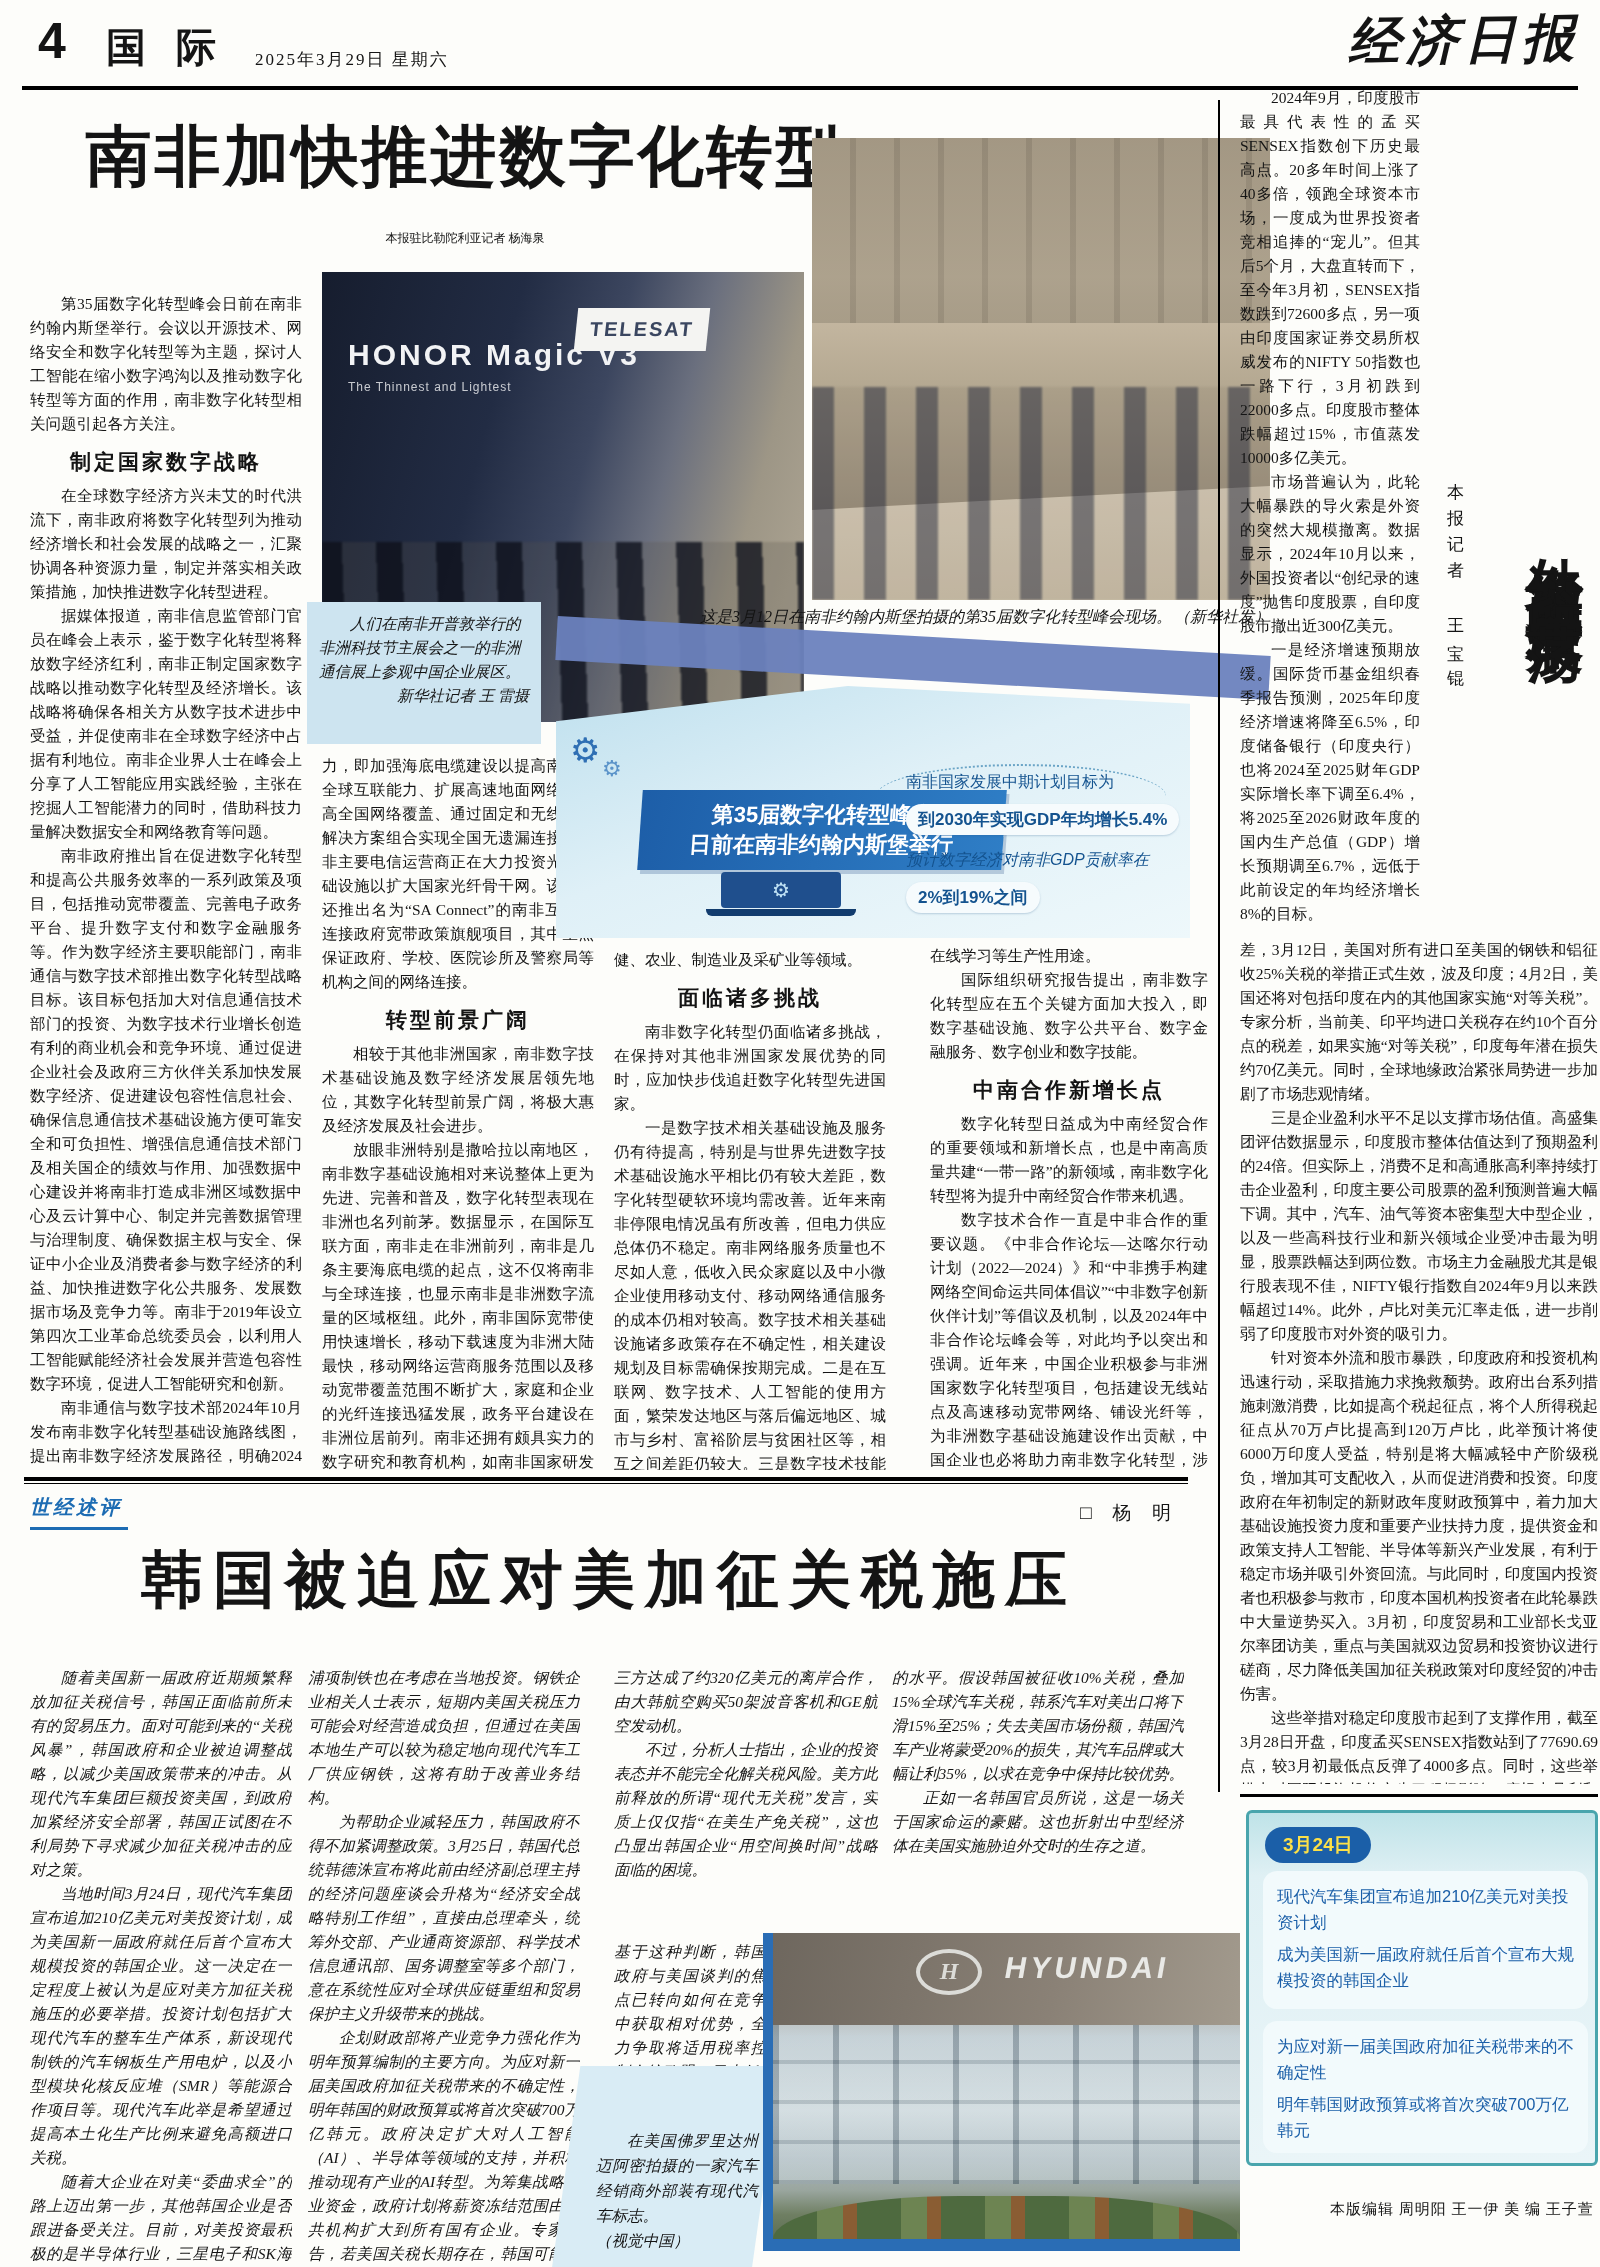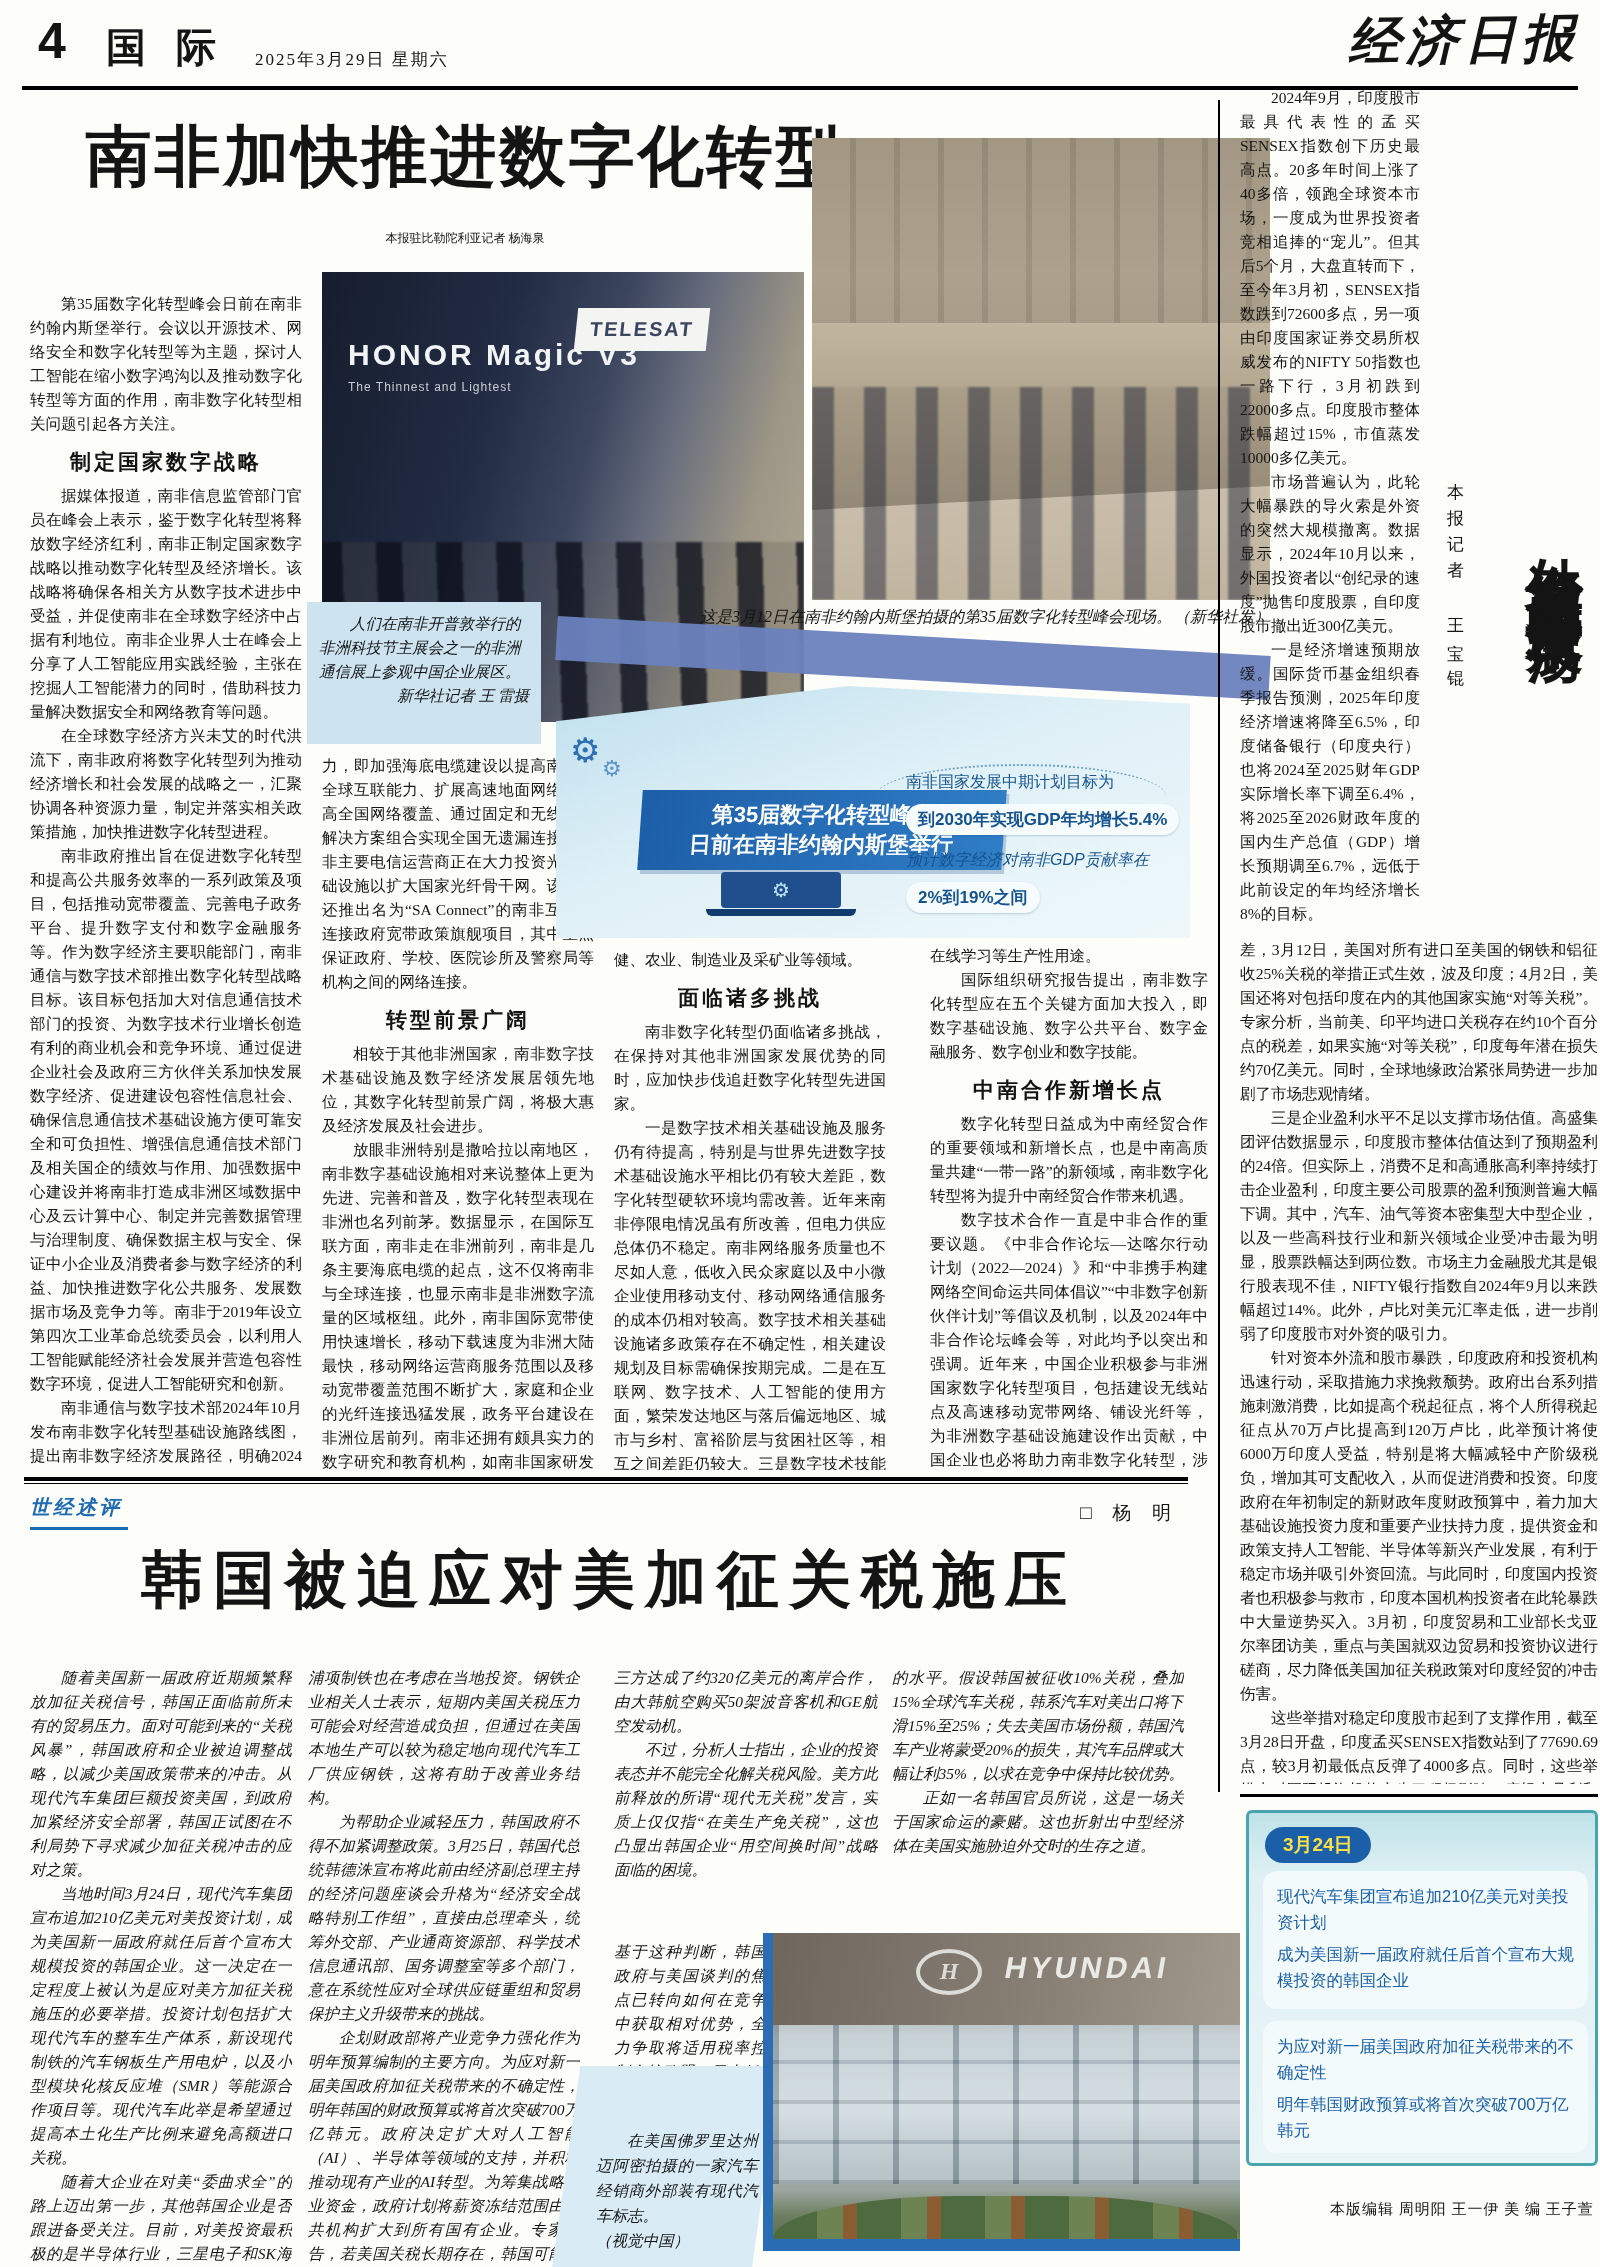--- a/index.html
+++ b/index.html
@@ -149,22 +149,22 @@
   <div class="dateline">2025年3月29日 星期六</div>
   <div class="masthead">经济日报</div>
   <div class="rule-top"></div>
 
   <div class="m-headline">南非加快推进数字化转型</div>
   <div class="m-byline">本报驻比勒陀利亚记者 杨海泉</div>
 
   <div class="col" id="col1">
       <p class="para">第35届数字化转型峰会日前在南非约翰内斯堡举行。会议以开源技术、网络安全和数字化转型等为主题，探讨人工智能在缩小数字鸿沟以及推动数字化转型等方面的作用，南非数字化转型相关问题引起各方关注。</p>
       <h3 class="subhead">制定国家数字战略</h3>
+      <p class="para">在全球数字经济方兴未艾的时代洪流下，南非政府将数字化转型列为推动经济增长和社会发展的战略之一，汇聚协调各种资源力量，制定并落实相关政策措施，加快推进数字化转型进程。</p>
       <p class="para">据媒体报道，南非信息监管部门官员在峰会上表示，鉴于数字化转型将释放数字经济红利，南非正制定国家数字战略以推动数字化转型及经济增长。该战略将确保各相关方从数字技术进步中受益，并促使南非在全球数字经济中占据有利地位。南非企业界人士在峰会上分享了人工智能应用实践经验，主张在挖掘人工智能潜力的同时，借助科技力量解决数据安全和网络教育等问题。</p>
-      <p class="para">在全球数字经济方兴未艾的时代洪流下，南非政府将数字化转型列为推动经济增长和社会发展的战略之一，汇聚协调各种资源力量，制定并落实相关政策措施，加快推进数字化转型进程。</p>
       <p class="para">南非政府推出旨在促进数字化转型和提高公共服务效率的一系列政策及项目，包括推动宽带覆盖、完善电子政务平台、提升数字支付和数字金融服务等。作为数字经济主要职能部门，南非通信与数字技术部推出数字化转型战略目标。该目标包括加大对信息通信技术部门的投资、为数字技术行业增长创造有利的商业机会和竞争环境、通过促进企业社会及政府三方伙伴关系加快发展数字经济、促进建设包容性信息社会、确保信息通信技术基础设施方便可靠安全和可负担性、增强信息通信技术部门及相关国企的绩效与作用、加强数据中心建设并将南非打造成非洲区域数据中心及云计算中心、制定并完善数据管理与治理制度、确保数据主权与安全、保证中小企业及消费者参与数字经济的利益、加快推进数字化公共服务、发展数据市场及竞争力等。南非于2019年设立第四次工业革命总统委员会，以利用人工智能赋能经济社会发展并营造包容性数字环境，促进人工智能研究和创新。</p>
       <p class="para">南非通信与数字技术部2024年10月发布南非数字化转型基础设施路线图，提出南非数字经济发展路径，明确2024年至2029年推进数字技术优先事项及关键政策措施，通过数字技术赋能经济改革、创造就业机遇等。南非国家发展中期计划目标为到2030年实现国内生产总值（GDP）年均增长5.4%，期待数字化转型在其中发挥巨大作用，预计数字经济对南非GDP贡献率在2%到19%之间。该文件谈到，南非数字化转型需在提高互联网普及、缩小数字鸿沟、推动经济增长以及创造可持续就业等领域加倍努力。具体工作包括加强数字技术技能、促进数字技术有效利用、创造支持数字投资及创新环境、实现全民特别是家庭和学校接入价格合理的高速宽带等。此外，还将在三个关键方面发</p>
     </div>
   <div class="col" id="col2">
       <p class="para cont">力，即加强海底电缆建设以提高南非的全球互联能力、扩展高速地面网络以提高全国网络覆盖、通过固定和无线网络解决方案组合实现全国无遗漏连接。南非主要电信运营商正在大力投资光纤基础设施以扩大国家光纤骨干网。该部门还推出名为“SA Connect”的南非互联网连接政府宽带政策旗舰项目，其中重点保证政府、学校、医院诊所及警察局等机构之间的网络连接。</p>
       <h3 class="subhead">转型前景广阔</h3>
       <p class="para">相较于其他非洲国家，南非数字技术基础设施及数字经济发展居领先地位，其数字化转型前景广阔，将极大惠及经济发展及社会进步。</p>
       <p class="para">放眼非洲特别是撒哈拉以南地区，南非数字基础设施相对来说整体上更为先进、完善和普及，数字化转型表现在非洲也名列前茅。数据显示，在国际互联方面，南非走在非洲前列，南非是几条主要海底电缆的起点，这不仅将南非与全球连接，也显示南非是非洲数字流量的区域枢纽。此外，南非国际宽带使用快速增长，移动下载速度为非洲大陆最快，移动网络运营商服务范围以及移动宽带覆盖范围不断扩大，家庭和企业的光纤连接迅猛发展，政务平台建设在非洲位居前列。南非还拥有颇具实力的数字研究和教育机构，如南非国家研发网（SANReN）。</p>
     </div>
   <div class="col" id="col3">

